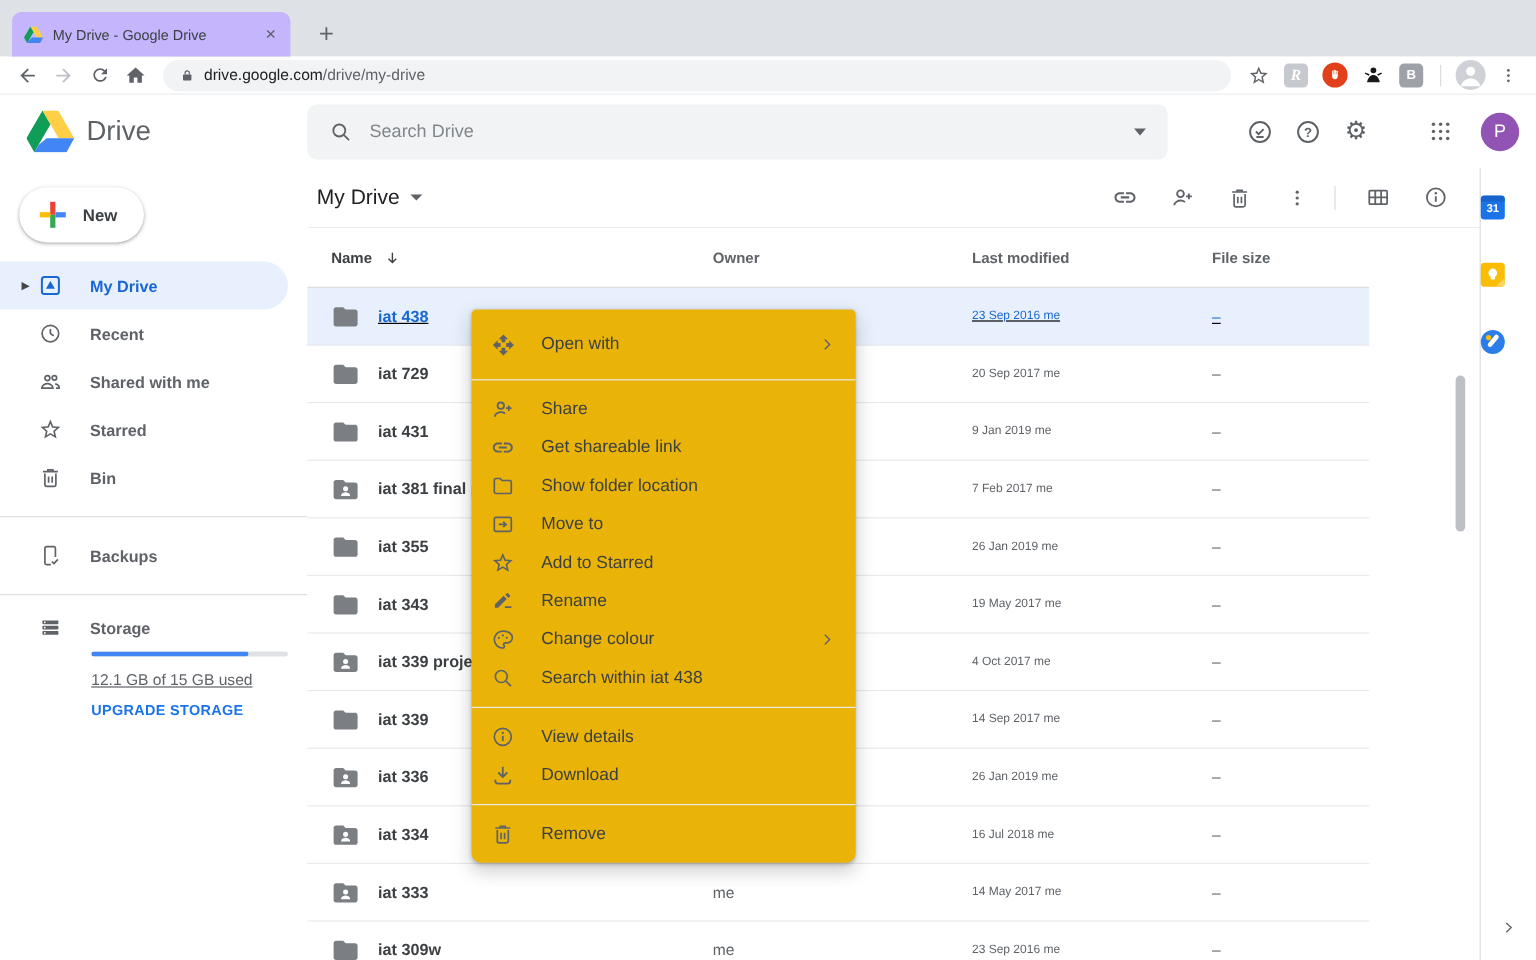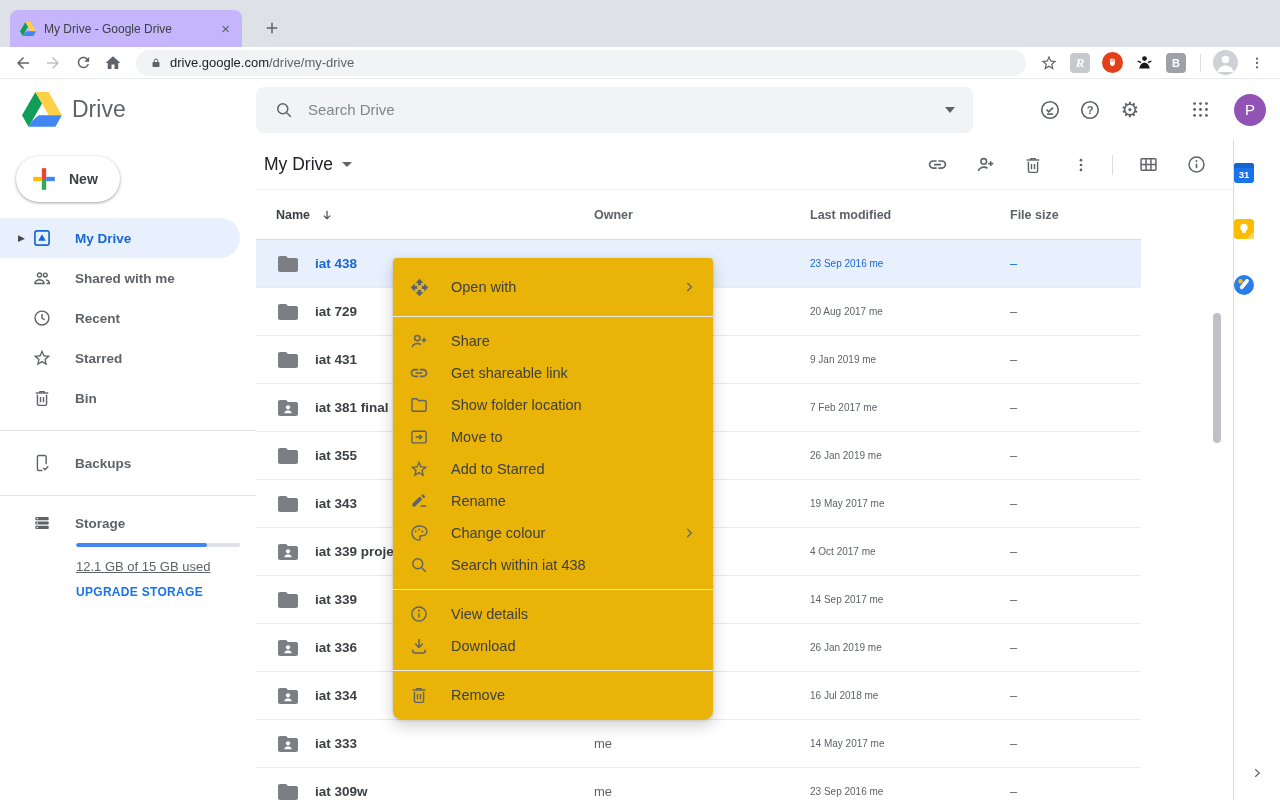--- a/index.html
+++ b/index.html
@@ -98,21 +98,21 @@
 
   .row { height:48px; display:flex; align-items:center; border-bottom:1px solid #e8eaed; cursor:pointer; }
   .cell-name { width:338px; padding-left:20px; display:flex; align-items:center; }
   .folder-wrap { position:relative; width:24px; height:24px; }
   .person-badge { position:absolute; left:0; top:0; display:none; }
   .person-badge.show { display:block; }
   .fname { margin-left:15px; font-size:13.5px; font-weight:bold; color:#3c4043; white-space:nowrap; }
   .cell-owner { width:216px; font-size:13px; color:#5f6368; }
   .cell-mod { width:200px; font-size:10px; color:#5f6368; }
   .cell-size { flex:1; font-size:13px; color:#5f6368; }
-  .row.selected { background:#e8f0fe; }
+  .row.selected { background:#e8f0fe;text-decoration:underline; }
   .row.selected .fname, .row.selected .cell-owner,
   .row.selected .cell-mod, .row.selected .cell-size { color:#1967d2; }
 
   
   .context-menu { position:absolute; left:137px; top:118px; width:320px; background:#eab308; z-index:50;
     border-radius:4px 4px 8px 8px;
     box-shadow:0 1px 3px rgba(0,0,0,.18), 0 6px 16px rgba(0,0,0,.2); }
   .menu-group { padding:8px 0; }
   .menu-group + .menu-group { border-top:1px solid #ebebeb; }
   .menu-group.first { padding:10px 0; }
@@ -311,37 +311,37 @@
               <rect x="3.5" y="3.5" width="17" height="17" rx="2.5" fill="none" stroke="#1967d2" stroke-width="2"></rect>
               <polygon points="12,7.4 7.5,15.2 16.5,15.2" fill="#1967d2"></polygon>
             </svg>
         </span>
         <span class="nav-label">My Drive</span>
       </div>
       <div class="nav-item">
         <span class="nav-arrow"></span>
         <span class="nav-icon">
           <svg width="20" height="20" viewBox="0 0 24 24" fill="none" stroke="#5f6368" stroke-width="1.7">
+              <circle cx="12" cy="12" r="8.3"></circle>
+              <path d="M12 7.3V12l3.3 2.1"></path>
+            </svg>
+        </span>
+        <span class="nav-label">Recent</span>
+      </div>
+      <div class="nav-item">
+        <span class="nav-arrow"></span>
+        <span class="nav-icon">
+          <svg width="20" height="20" viewBox="0 0 24 24" fill="none" stroke="#5f6368" stroke-width="1.7">
               <circle cx="9" cy="8.5" r="2.5"></circle>
               <path d="M3.5 18.2c0-2.7 3.6-4.1 5.5-4.1s5.5 1.4 5.5 4.1v.3h-11z"></path>
               <circle cx="16" cy="8.3" r="2.2"></circle>
               <path d="M16.8 14.2c1.9.4 4 1.5 4 3.7v.6h-3.3"></path>
             </svg>
         </span>
         <span class="nav-label">Shared with me</span>
-      </div>
-      <div class="nav-item">
-        <span class="nav-arrow"></span>
-        <span class="nav-icon">
-          <svg width="20" height="20" viewBox="0 0 24 24" fill="none" stroke="#5f6368" stroke-width="1.7">
-              <circle cx="12" cy="12" r="8.3"></circle>
-              <path d="M12 7.3V12l3.3 2.1"></path>
-            </svg>
-        </span>
-        <span class="nav-label">Recent</span>
       </div>
       <div class="nav-item">
         <span class="nav-arrow"></span>
         <span class="nav-icon">
           <svg width="20" height="20" viewBox="0 0 24 24">
               <path fill="#5f6368" d="M22 9.24l-7.19-.62L12 2 9.19 8.63 2 9.24l5.46 4.73L5.82 21 12 17.27 18.18 21l-1.63-7.03L22 9.24zM12 15.4l-3.76 2.27 1-4.28-3.32-2.88 4.38-.38L12 6.1l1.71 4.04 4.38.38-3.32 2.88 1 4.28L12 15.4z"></path>
             </svg>
         </span>
         <span class="nav-label">Starred</span>
       </div>
@@ -485,21 +485,21 @@
             <span class="cell-name">
               <span class="folder-wrap">
                 <svg width="24" height="24" viewBox="0 0 24 24">
                   <path fill="#7b7f83" d="M10 4H4c-1.1 0-2 .9-2 2v12c0 1.1.9 2 2 2h16c1.1 0 2-.9 2-2V8c0-1.1-.9-2-2-2h-8l-2-2z"></path>
                 </svg>
 
               </span>
               <span class="fname">iat 729</span>
             </span>
             <span class="cell-owner">me</span>
-            <span class="cell-mod">20 Aug 2017 me</span>
+            <span class="cell-mod">20 Sep 2017 me</span>
             <span class="cell-size">–</span>
           </div>
 
           <div class="row">
             <span class="cell-name">
               <span class="folder-wrap">
                 <svg width="24" height="24" viewBox="0 0 24 24">
                   <path fill="#7b7f83" d="M10 4H4c-1.1 0-2 .9-2 2v12c0 1.1.9 2 2 2h16c1.1 0 2-.9 2-2V8c0-1.1-.9-2-2-2h-8l-2-2z"></path>
                 </svg>
 

